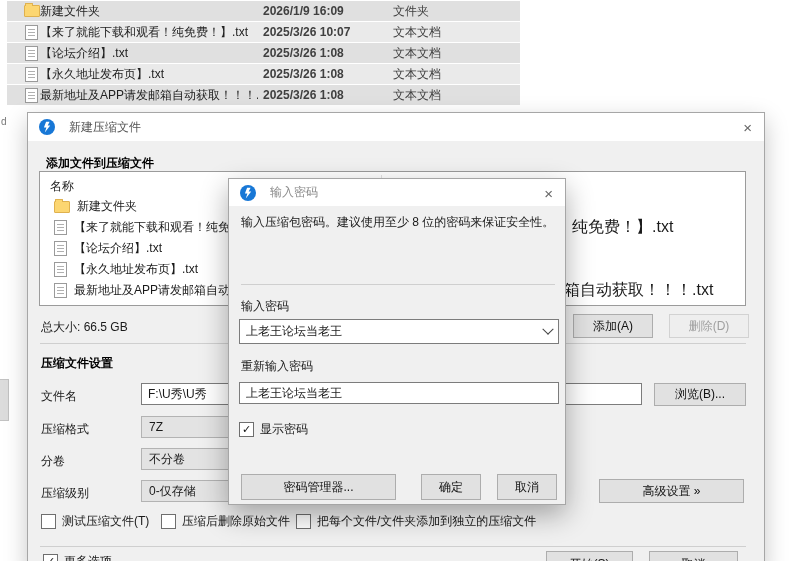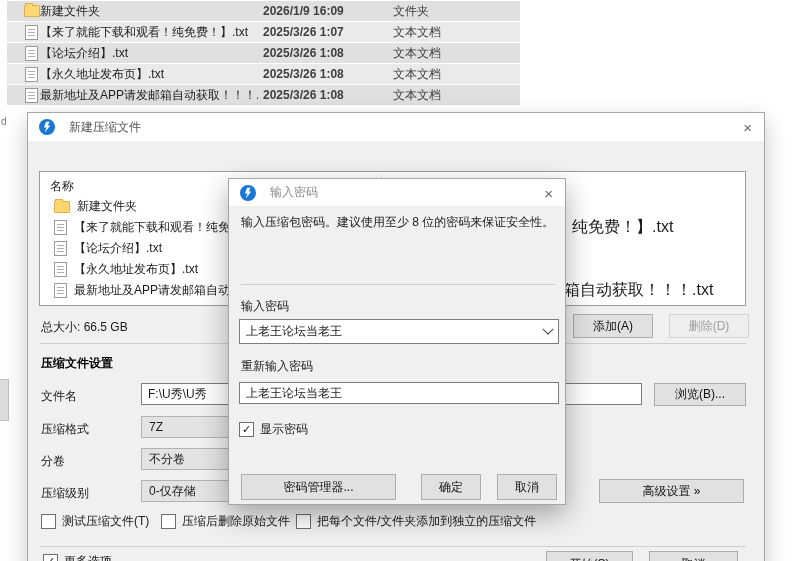--- a/index.html
+++ b/index.html
@@ -56,21 +56,21 @@
   <div>
     <div class="exp-row alt0" style="top:1px">
       <span class="ico-folder"></span>
       <span class="exp-name">新建文件夹</span>
       <span class="exp-date">2026/1/9 16:09</span>
       <span class="exp-type">文件夹</span>
     </div>
     <div class="exp-row alt1" style="top:22px">
       <span class="ico-txt"></span>
       <span class="exp-name">【来了就能下载和观看！纯免费！】.txt</span>
-      <span class="exp-date">2025/3/26 1:07</span>
+      <span class="exp-date">2025/3/26 10:07</span>
       <span class="exp-type">文本文档</span>
     </div>
     <div class="exp-row alt0" style="top:43px">
       <span class="ico-txt"></span>
       <span class="exp-name">【论坛介绍】.txt</span>
       <span class="exp-date">2025/3/26 1:08</span>
       <span class="exp-type">文本文档</span>
     </div>
     <div class="exp-row alt1" style="top:64px">
       <span class="ico-txt"></span>
@@ -93,20 +93,21 @@
 
     <div class="titlebar" style="height:28px">
       <svg class="ico-app" viewBox="0 0 16 16">
         <circle cx="8" cy="8" r="8" fill="#1777d6"></circle>
         <path d="M7.1 2.8 L10.6 2.8 L8.7 6.6 L11.2 6.6 L5.8 13.4 L7.4 8.6 L4.9 8.6 Z" fill="#ffffff"></path>
       </svg>
       <span class="title-text">新建压缩文件</span>
       <span class="close-x">×</span>
     </div>
 
+    <div class="abs section" style="left:18px;top:42px">添加文件到压缩文件</div>
 
     <div class="abs listbox" style="left:11px;top:58px;width:707px;height:135px">
       <div class="abs" style="left:10px;top:6px;color:#222">名称</div>
       <div class="list-col-sep" style="left:341px;top:3px;height:17px"></div>
 
       <div class="dlg-row" style="top:24px">
         <span class="ico-folder"></span>
         <span>新建文件夹</span>
       </div>
       <div class="dlg-row" style="top:45px">

